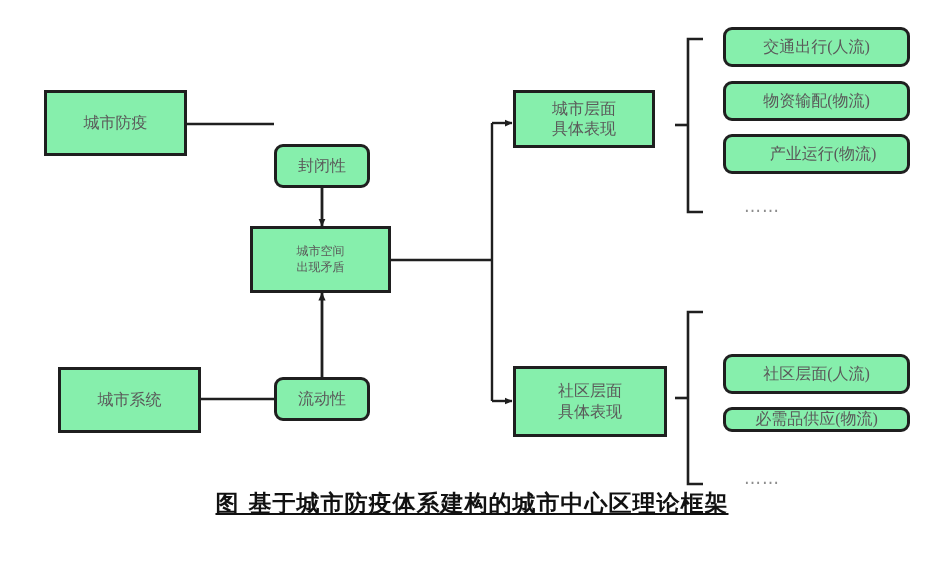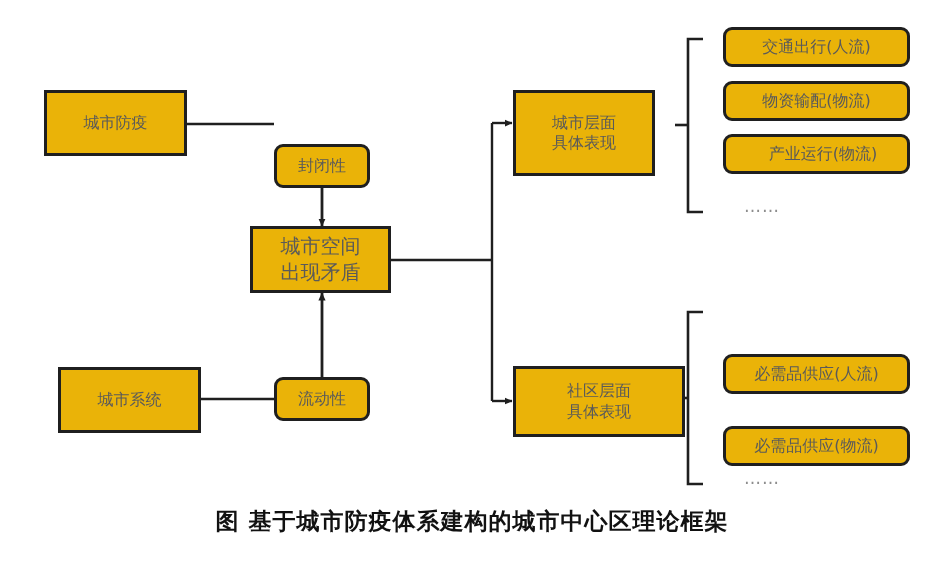--- a/index.html
+++ b/index.html
@@ -26,36 +26,37 @@
     height: 575px;
     pointer-events: none;
   }
   .node {
     position: absolute;
     box-sizing: border-box;
     display: flex;
     align-items: center;
     justify-content: center;
     text-align: center;
-    background: #eab308;
+    background: #86efac;
     color: #5a5a5a;
     line-height: 1.28;
     white-space: pre-line;
+    font-family: Liberation Serif, serif;
   }
   .rect {
     border: 3px solid #1f1f1f;
     border-radius: 0;
   }
   .round {
     border: 3px solid #1f1f1f;
     border-radius: 9px;
   }
   .src-box   { font-size: 16px; }
   .attr-box  { font-size: 16px; }
-  .core-box  { font-size: 20px; }
+  .core-box  { font-size: 12px; }
   .level-box { font-size: 16px; }
   .item-box  { font-size: 16px; }
   .ellipsis {
     position: absolute;
     font-size: 17px;
     letter-spacing: 1px;
     color: #8d8d8d;
     white-space: nowrap;
   }
   .caption {
@@ -106,30 +107,30 @@
 
   <div class="node round attr-box" style="left:274px; top:102px; width:96px; height:44px;margin-top:42px;">封闭性</div>
 
   <div class="node rect core-box" style="left:250px; top:226px; width:141px; height:67px;">城市空间
 出现矛盾</div>
 
   <div class="node rect src-box" style="left:58px; top:367px; width:143px; height:66px;">城市系统</div>
 
   <div class="node round attr-box" style="left:274px; top:377px; width:96px; height:44px;">流动性</div>
 
-  <div class="node rect level-box" style="left:513px; top:90px; width:142px; height:86px;">城市层面
+  <div class="node rect level-box" style="left:513px; top:90px; width:142px; height:58px;">城市层面
 具体表现</div>
 
-  <div class="node rect level-box" style="left:513px; top:366px; width:172px; height:71px;">社区层面
+  <div class="node rect level-box" style="left:513px; top:366px; width:154px; height:71px;">社区层面
 具体表现</div>
 
   <div class="node round item-box" style="left:723px; top:27px; width:187px; height:40px;">交通出行(人流)</div>
   <div class="node round item-box" style="left:723px; top:81px; width:187px; height:40px;">物资输配(物流)</div>
   <div class="node round item-box" style="left:723px; top:134px; width:187px; height:40px;padding-left:13px;">产业运行(物流)</div>
   <div class="ellipsis" style="left:744px; top:196px;">……</div>
 
-  <div class="node round item-box" style="left:723px; top:354px; width:187px; height:40px;">必需品供应(人流)</div>
-  <div class="node round item-box" style="left:723px; top:426px; width:187px; height:40px;">必需品供应(物流)</div>
+  <div class="node round item-box" style="left:723px; top:354px; width:187px; height:40px;">社区层面(人流)</div>
+  <div class="node round item-box" style="left:723px; top:407px; width:187px; height:25px;">必需品供应(物流)</div>
   <div class="ellipsis" style="left:744px; top:468px;">……</div>
 
-  <div class="caption" style="top:506px;">图 基于城市防疫体系建构的城市中心区理论框架</div>
+  <div class="caption" style="top:488px;text-decoration:underline;">图 基于城市防疫体系建构的城市中心区理论框架</div>
 
 </div>
 
 </body></html>

